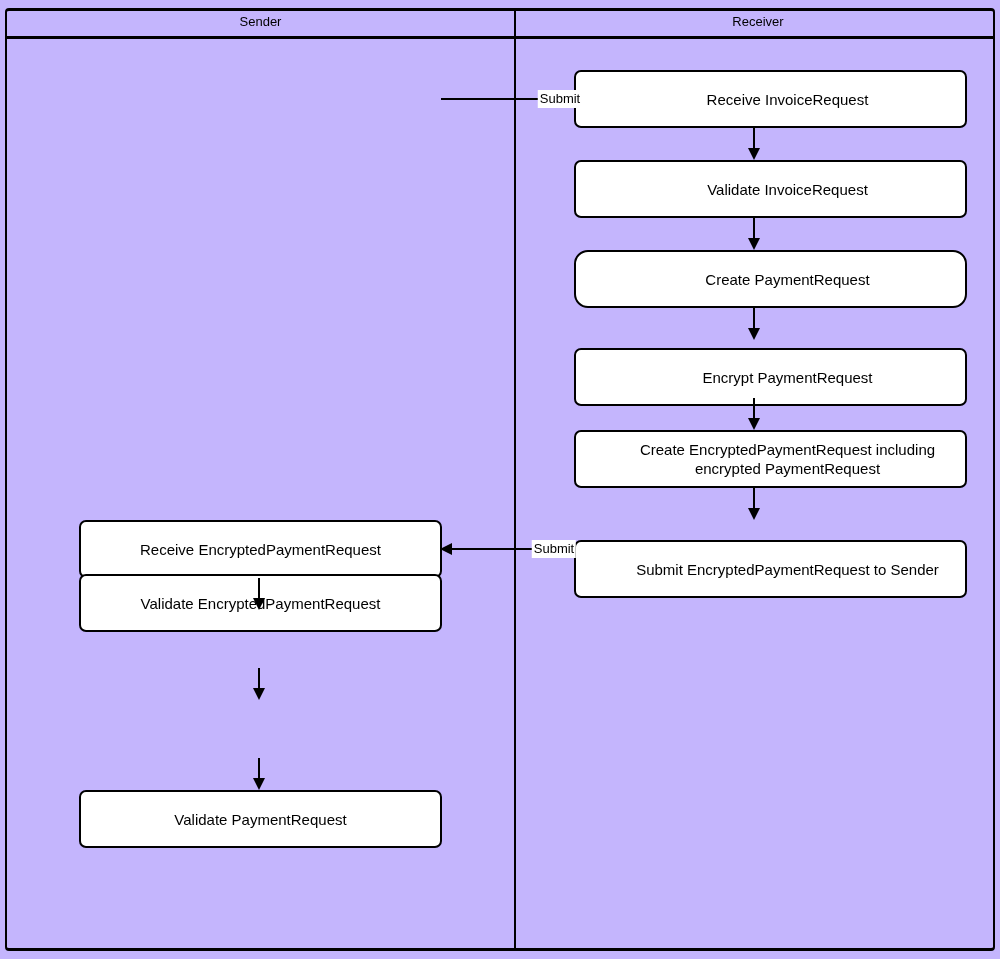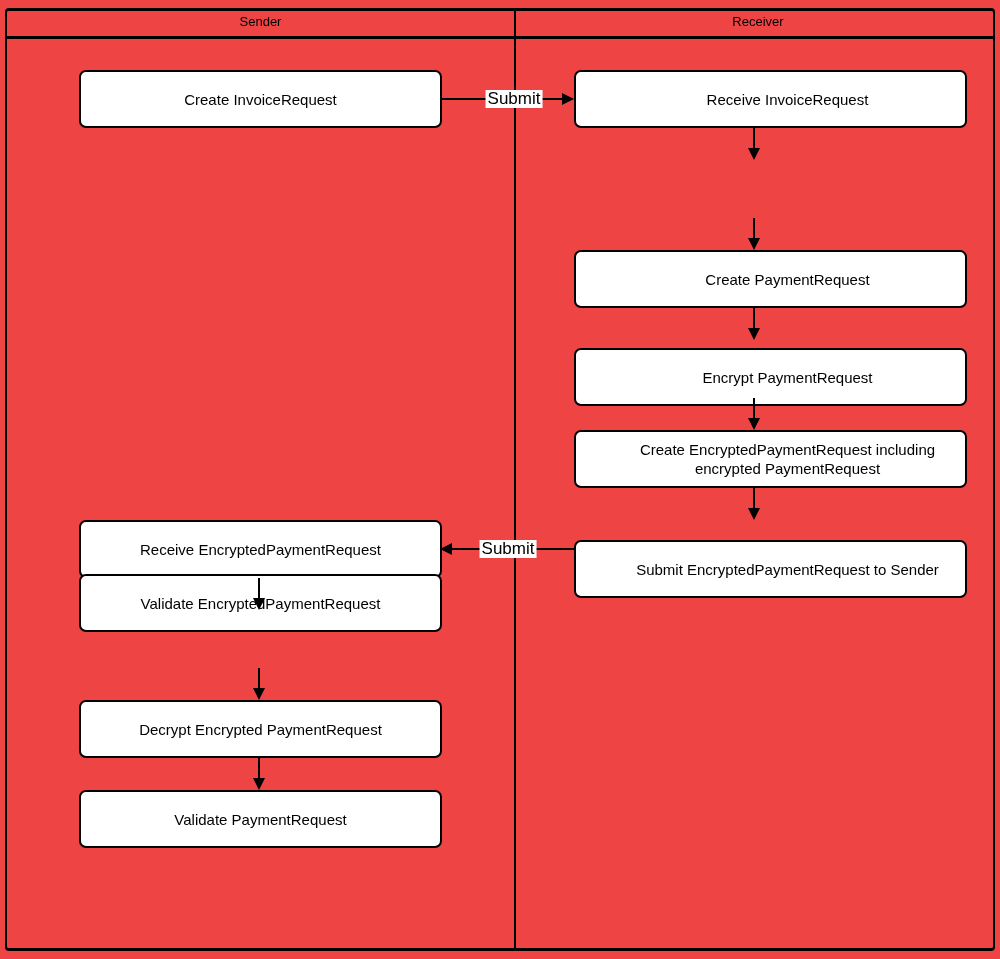--- a/index.html
+++ b/index.html
@@ -6,21 +6,21 @@
     margin: 0;
     padding: 0;
     background: #ffffff;
     font-family: "Liberation Sans", sans-serif;
     color: #000000;
   }
   #canvas {
     position: relative;
     width: 1000px;
     height: 959px;
-    background: #ef4444;
+    background: #c4b5fd;
     overflow: hidden;
   }
   
   .frame {
     position: absolute;
     left: 5px; top: 8px;
     width: 986px; height: 937px;
     border: 2px solid #000;
     border-top-width: 3px;
     border-bottom-width: 3px;
@@ -98,45 +98,45 @@
     position: absolute;
     width: 0; height: 0;
     border-top: 6px solid transparent;
     border-bottom: 6px solid transparent;
     border-right: 12px solid #000;
   }
   .edge-label {
     position: absolute;
     transform: translate(-50%, -50%);
     background: #ffffff;
-    font-size: 17px;
+    font-size: 13px;
     line-height: 18px;
     padding: 0 2px;
     white-space: nowrap;
+    margin-left: 46px;
   }
 </style>
 </head>
 <body>
 
 <div id="canvas">
 
   <div class="frame"></div>
   <div class="lane-divider"></div>
   <div class="lane-header-sep"></div>
   <div class="lane-title sender">Sender</div>
   <div class="lane-title receiver">Receiver</div>
 
-  <div class="node sender-col" style="top:70px;">Create InvoiceRequest</div>
   <div class="node sender-col" style="top:520px;">Receive EncryptedPaymentRequest</div>
   <div class="node sender-col" style="top:574px;">Validate EncryptedPaymentRequest</div>
-  <div class="node sender-col" style="top:700px;">Decrypt Encrypted PaymentRequest</div>
   <div class="node sender-col" style="top:790px;">Validate PaymentRequest</div>
 
   <div class="node receiver-col" style="top:70px;">Receive InvoiceRequest</div>
-  <div class="node receiver-col" style="top:250px;">Create PaymentRequest</div>
+  <div class="node receiver-col" style="top:160px;">Validate InvoiceRequest</div>
+  <div class="node receiver-col" style="top:250px;border-radius:14px;">Create PaymentRequest</div>
   <div class="node receiver-col" style="top:348px;">Encrypt PaymentRequest</div>
   <div class="node receiver-col" style="top:430px;">Create EncryptedPaymentRequest including encrypted PaymentRequest</div>
   <div class="node receiver-col" style="top:520px;margin-top:20px;">Submit EncryptedPaymentRequest to Sender</div>
 
   <div class="h-line" style="left:441px; top:98px;  width:124px;"></div>
   <div class="arrow-right" style="left:562px; top:93px;"></div>
   <div class="edge-label" style="left:514px; top:99px;">Submit</div>
 
   <div class="v-line" style="left:753px; top:128px; height:21px;"></div>
   <div class="arrow-down" style="left:748px; top:148px;"></div>

